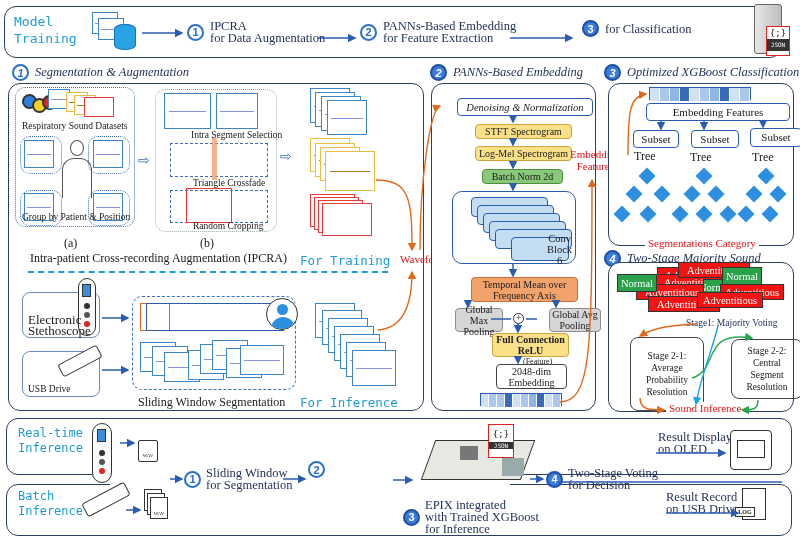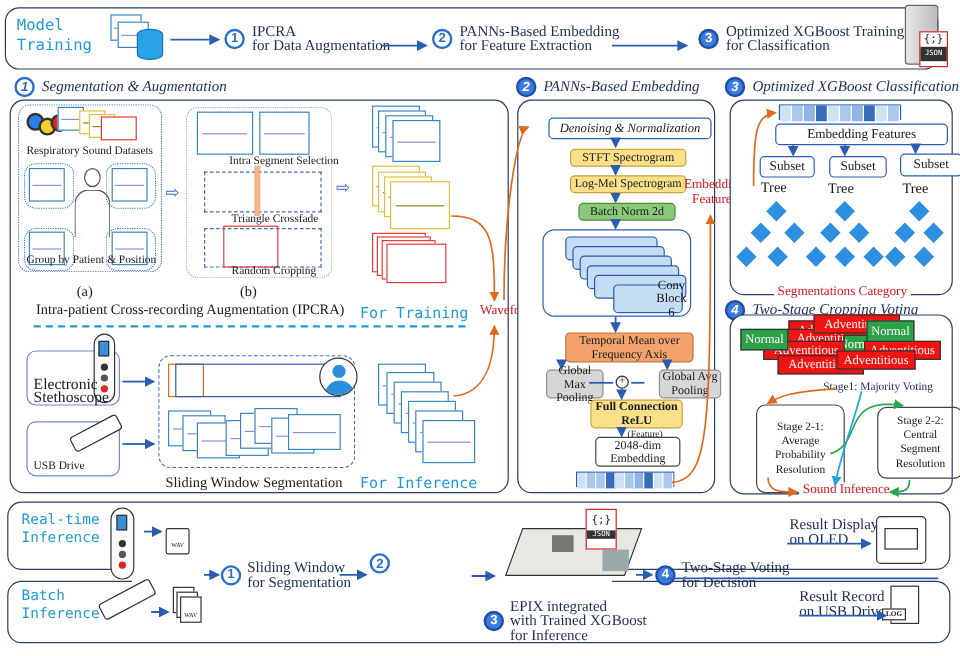--- a/index.html
+++ b/index.html
@@ -56,21 +56,20 @@
 <div class="abs flow-text" style="left:360px;top:20px;display:flex;align-items:center;gap:6px;">
   <span class="num">2</span>
   <span>
       <div>PANNs-Based Embedding</div>
       <div>for Feature Extraction</div>
     </span>
 </div>
 <div class="abs flow-text" style="left:582px;top:20px;display:flex;align-items:center;gap:6px;">
   <span class="num fill">3</span>
   <span>
-      <div>Optimized XGBoost Training</div>
       <div>for Classification</div>
     </span>
 </div>
 <div class="abs" style="left:754px;top:4px;width:38px;height:54px;">
   <div class="abs" style="left:0;top:0;width:28px;height:50px;background:linear-gradient(90deg,#e6e6e6,#bdbdbd);border:1px solid #666;border-radius:3px;"></div>
   <div class="abs" style="left:12px;top:22px;width:24px;height:30px;background:#fff;border:1.5px solid #d22;font-size:9px;text-align:center;line-height:12px;font-family:'DejaVu Sans Mono',monospace;">
     <div>{;}</div>
     <div style="background:#333;color:#fff;font-size:6px;">JSON</div>
   </div>
 </div>
@@ -275,21 +274,21 @@
 <div class="diamond" style="left:722px;top:208px;"></div>
 <div class="diamond" style="left:760px;top:170px;"></div>
 <div class="diamond" style="left:748px;top:188px;"></div>
 <div class="diamond" style="left:772px;top:188px;"></div>
 <div class="diamond" style="left:740px;top:208px;"></div>
 <div class="diamond" style="left:764px;top:208px;"></div>
 <div class="abs label-red" style="left:645px;top:237px;background:#fff;padding:0 3px;">Segmentations Category</div>
 
 <div class="abs sec-title" style="left:604px;top:250px;display:flex;align-items:center;gap:6px;">
   <span class="num fill">4</span>
-  <span>Two-Stage  Cropping Voting</span>
+  <span>Two-Stage  Majority Sound</span>
 </div>
 <div class="panel" style="left:608px;top:262px;width:186px;height:150px;"></div>
 <div class="vote a" style="left:657px;top:267px;width:70px;height:16px;">Adventitious</div>
 <div class="vote a" style="left:656px;top:274px;width:70px;height:16px;">Adventitious</div>
 <div class="vote a" style="left:678px;top:262px;width:72px;height:16px;">Adventitious</div>
 <div class="vote a" style="left:636px;top:284px;width:72px;height:16px;">Adventitious</div>
 <div class="vote n" style="left:617px;top:274px;width:40px;height:18px;">Normal</div>
 <div class="vote n" style="left:703px;top:279px;width:24px;height:16px;overflow:hidden;">Normal</div>
 <div class="vote a" style="left:720px;top:284px;width:64px;height:16px;">Adventitious</div>
 <div class="vote n" style="left:722px;top:267px;width:40px;height:18px;">Normal</div>

